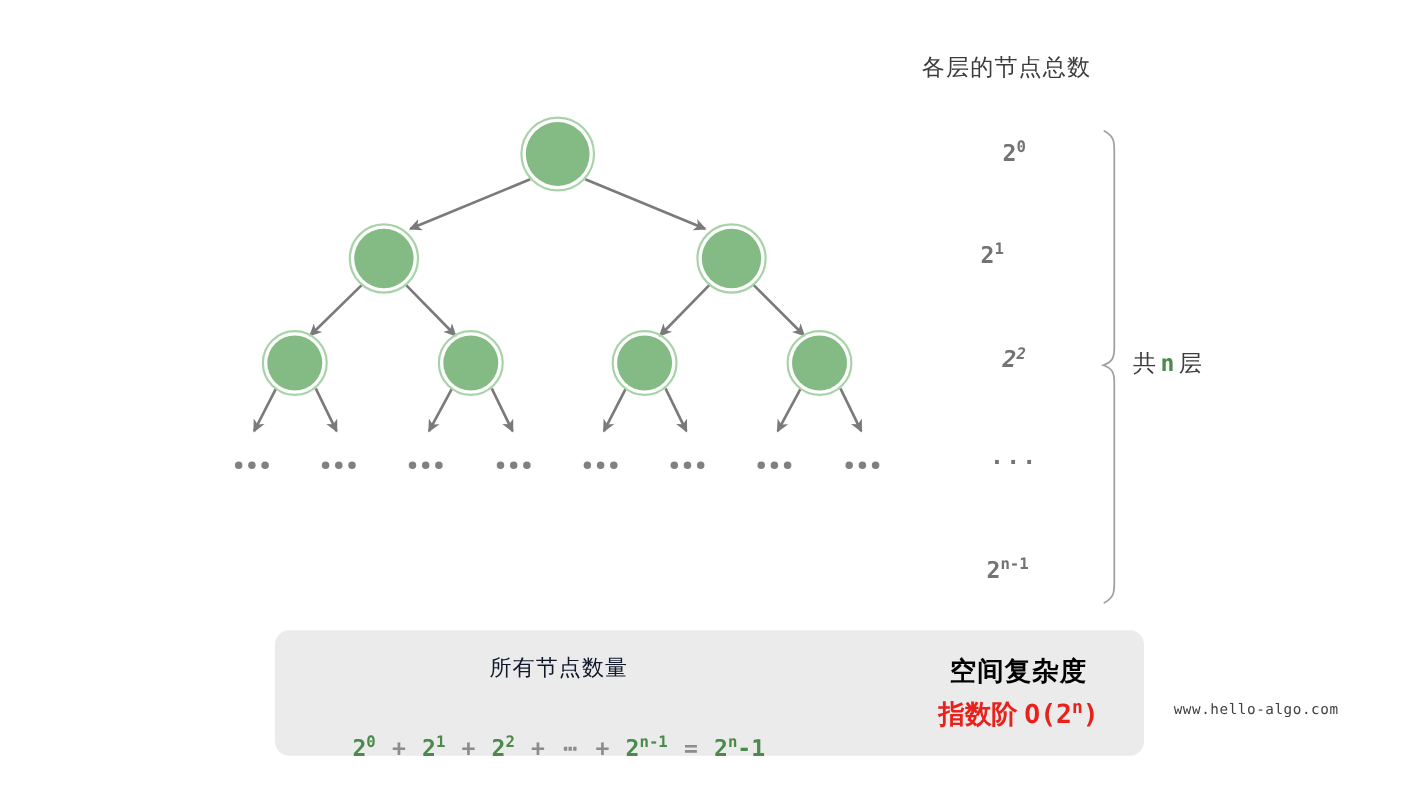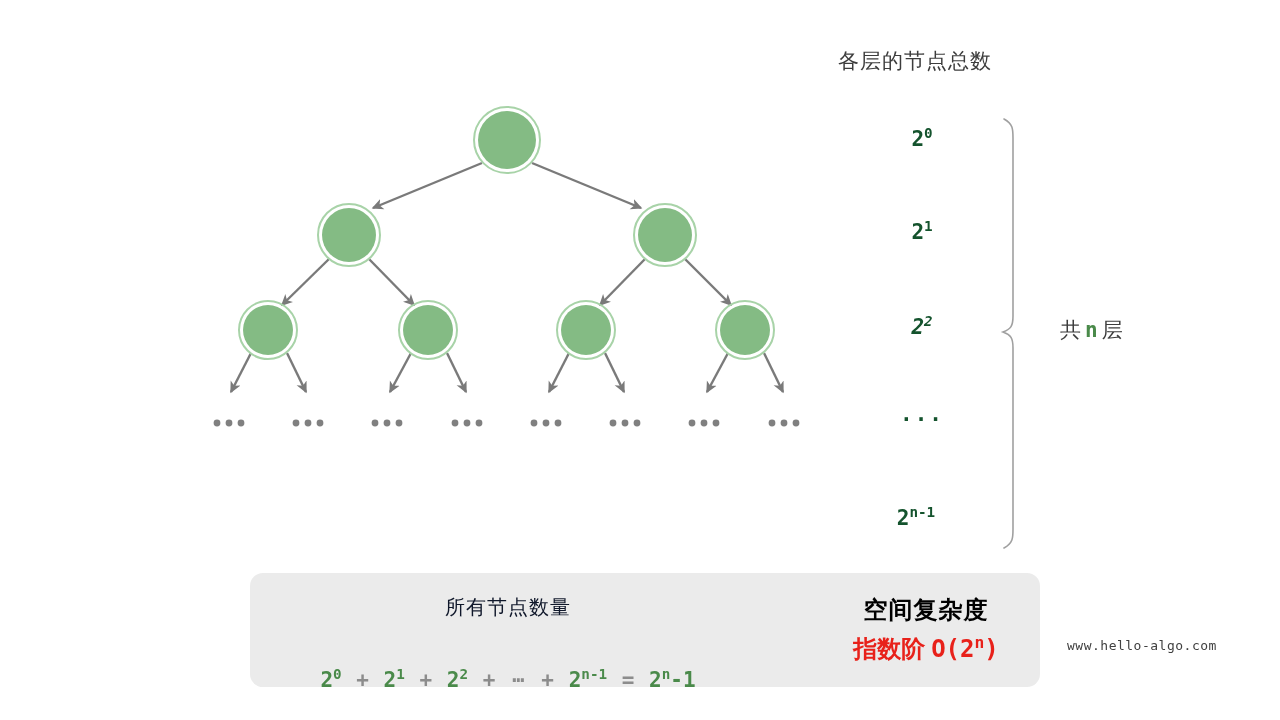--- a/index.html
+++ b/index.html
@@ -39,34 +39,34 @@
     letter-spacing: 1px;
     white-space: nowrap;
   }
   .level-label {
     position: absolute;
     width: 120px;
     text-align: center;
     font-family: "DejaVu Sans Mono", "Liberation Mono", monospace;
     font-weight: bold;
     font-size: 21px;
-    color: #14532d;
+    color: #737373;
     white-space: nowrap;
   }
   .level-label sup {
     font-size: 0.68em;
     vertical-align: super;
     line-height: 0;
   }
   .level-label.dots {
     letter-spacing: 2px;
   }
   .total-levels {
     position: absolute;
-    left: 1060px;
+    left: 1030px;
     top: 316px;
     font-size: 21px;
     color: #3c3c3c;
     white-space: nowrap;
     letter-spacing: 1px;
     text-align: center;
   }
   .total-levels .hl {
     color: #4a8a4a;
     font-family: "DejaVu Sans Mono", "Liberation Mono", monospace;
@@ -276,21 +276,21 @@
 
     <path d="M765,624 L794,624 L794,615 L813,634.5 L794,654 L794,645 L765,645 Z" fill="#c8c8c8"></path>
   </svg>
 
   <div class="levels-title">各层的节点总数</div>
 
   <div class="level-label" style="left:862px; top:127px;">
     <span>2</span><sup>0</sup>
   </div>
 
-  <div class="level-label" style="left:862px; top:220px;">
+  <div class="level-label" style="left:842px; top:220px;">
     <span>2</span><sup>1</sup>
   </div>
 
   <div class="level-label" style="left:862px; top:315px;font-style:italic;">
     <span>2</span><sup>2</sup>
   </div>
 
   <div class="level-label dots" style="left:862px; top:408px;">···</div>
 
   <div class="level-label" style="left:856px; top:506px;">

